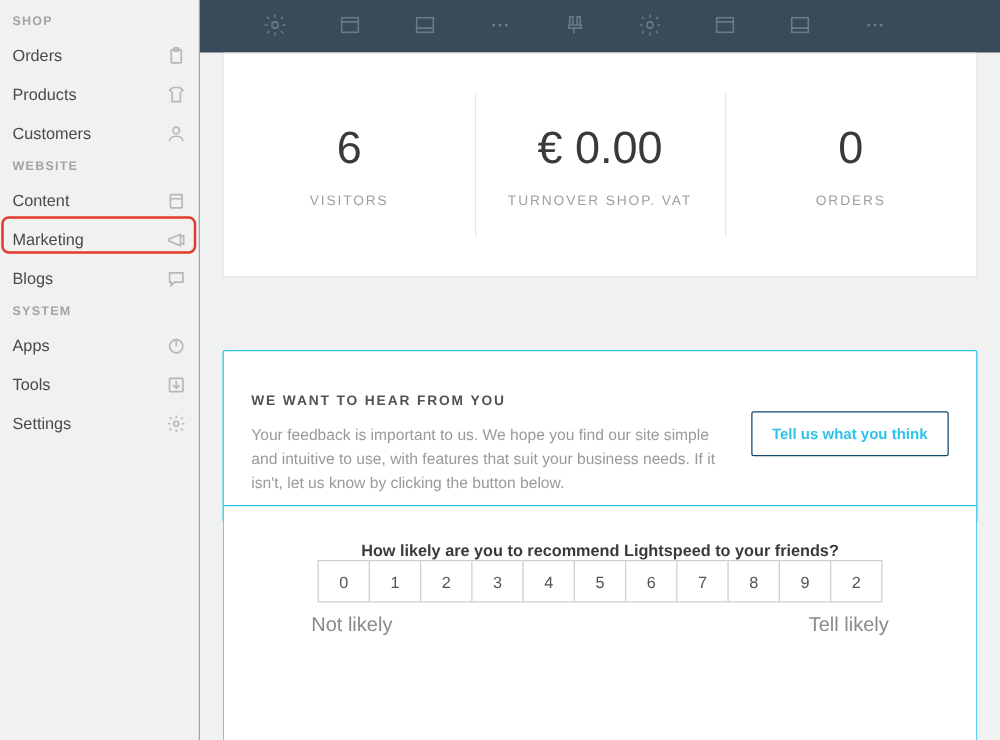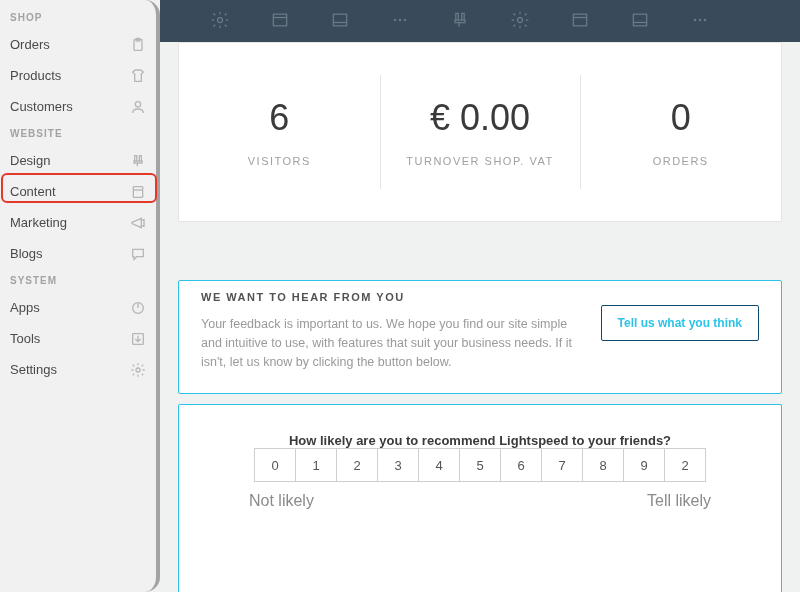--- a/index.html
+++ b/index.html
@@ -1,37 +1,37 @@
 <!DOCTYPE html>
 <html><head>
 <meta charset="utf-8">
 <style>
 * { box-sizing: border-box; margin: 0; padding: 0; }
 body { font-family: -apple-system, BlinkMacSystemFont, "Segoe UI", Arial, sans-serif; background: #f1f1f1; width: 800px; height: 592px; overflow: hidden; position: relative; }
 
-.sidebar { position: absolute; left: 0; top: 0; width: 160px; height: 592px; background: #f1f1f1; border-right: 4px solid #a3a3a3; padding-top: 6px; border-radius: 15px; }
+.sidebar { position: absolute; left: 0; top: 0; width: 160px; height: 592px; background: #f1f1f1; border-right: 1px solid #a3a3a3; padding-top: 6px; }
 .section-header { font-size: 10px; letter-spacing: 1px; color: #a3a3a3; font-weight: 700; padding: 6px 10px 6px 10px; }
 .sidebar-item { display: flex; align-items: center; justify-content: space-between; padding: 6px 10px 6px 10px; font-size: 13px; color: #4a4a4a; cursor: pointer; height: 31px; }
 .sidebar-item .label { }
 .sidebar-item .icon { width: 16px; height: 16px; color: #b7b7b7; }
 
 .highlight-box { position: absolute; left: 1px; top: 173px; width: 156px; height: 30px; border: 2px solid #e4392a; border-radius: 6px; pointer-events: none; }
 .arrow { position: absolute; left: 164px; top: 178px; pointer-events: none; }
 
 .main { position: absolute; left: 160px; top: 0; right: 0; bottom: 0; background: #f0f1f1; }
 .topbar { height: 42px; background: #394b5b; width: 100%; }
 .topbar-icons { display: flex; gap: 40px; padding: 10px 50px; color: #6a7a88; }
 
 .stats-card { position: absolute; left: 18px; top: 42px; right: 18px; height: 180px; background: #fff; border: 1px solid #e5e5e5; border-radius: 2px; display: flex; }
 .stat { flex: 1; display: flex; flex-direction: column; align-items: center; justify-content: center; position: relative; }
 .stat + .stat::before { content: ""; position: absolute; left: 0; top: 32px; bottom: 32px; width: 1px; background: #e5e5e5; }
 .stat-value { font-size: 36px; font-weight: 300; color: #3a3a3a; margin-bottom: 16px; }
 .stat-label { font-size: 11px; letter-spacing: 1.5px; color: #a0a0a0; font-weight: 400; }
 
-.feedback-card { position: absolute; left: 18px; right: 18px; top: 280px; border: 1px solid #2dc3e8; border-radius: 2px; background: #fff; padding: 10px 22px 22px 22px; display: flex; gap: 20px; align-items: flex-start; }
+.feedback-card { position: absolute; left: 18px; right: 18px; top: 280px; border: 1px solid #2dc3e8; border-radius: 2px; background: #fff; padding: 34px 22px 22px 22px; display: flex; gap: 20px; align-items: flex-start; }
 .fb-left { flex: 1; }
 .fb-title { font-size: 11px; letter-spacing: 1.5px; color: #525252; font-weight: 700; margin-bottom: 12px; }
 .fb-text { font-size: 12.5px; color: #9a9a9a; line-height: 1.5; }
 .fb-button { border: 1px solid #0c4a6e; color: #2dc3e8; background: #fff; padding: 10px 16px; font-size: 12px; font-weight: 600; border-radius: 2px; cursor: pointer; white-space: nowrap; margin-top: 14px; }
 
 .nps-card { position: absolute; left: 18px; right: 18px; top: 404px; bottom: 0; border: 1px solid #2dc3e8; border-bottom: none; border-radius: 2px 2px 0 0; background: #fff; padding: 28px; }
 .nps-question { text-align: center; font-size: 13px; color: #3a3a3a; font-weight: 600; }
 .nps-scale { display: flex; justify-content: center; }
 .nps-btn { width: 42px; height: 34px; border: 1px solid #cfcfcf; background: #fff; font-size: 13px; color: #555; cursor: pointer; margin-left: -1px; }
 .nps-btn:first-child { margin-left: 0; }
@@ -65,28 +65,20 @@
     <span class="label">Customers</span>
     <span class="icon">
         <svg width="16" height="16" viewBox="0 0 24 24" fill="none" stroke="currentColor" stroke-width="2">
           <circle cx="12" cy="8" r="4"></circle>
           <path d="M4 21c0-4 4-6 8-6s8 2 8 6"></path>
         </svg>
       </span>
   </div>
 
   <div class="section-header">WEBSITE</div>
-  <div class="sidebar-item">
-    <span class="label">Design</span>
-    <span class="icon">
-        <svg width="16" height="16" viewBox="0 0 24 24" fill="none" stroke="currentColor" stroke-width="2">
-          <path d="M7 4h3v8H7zM14 4h3v8h-3zM6 12h12v3H6zM11 15v5"></path>
-        </svg>
-      </span>
-  </div>
   <div class="sidebar-item">
     <span class="label">Content</span>
     <span class="icon">
         <svg width="16" height="16" viewBox="0 0 24 24" fill="none" stroke="currentColor" stroke-width="2">
           <rect x="5" y="4" width="14" height="16" rx="1"></rect>
           <line x1="5" y1="9" x2="19" y2="9"></line>
         </svg>
       </span>
   </div>
   <div class="sidebar-item">

